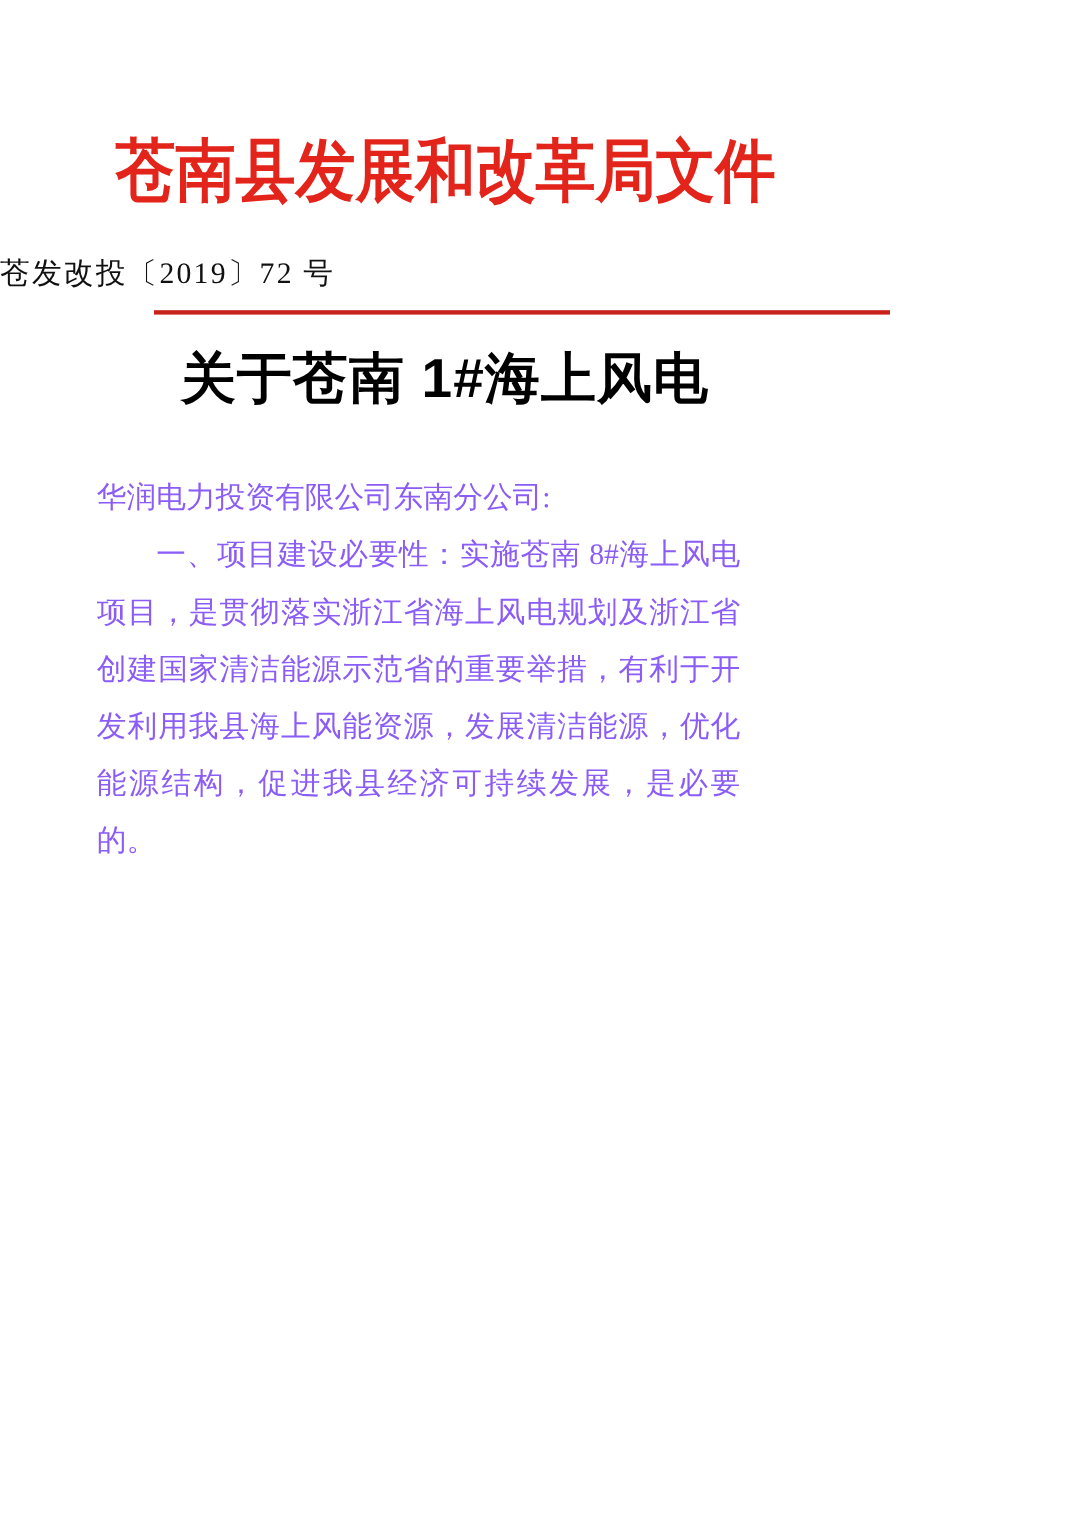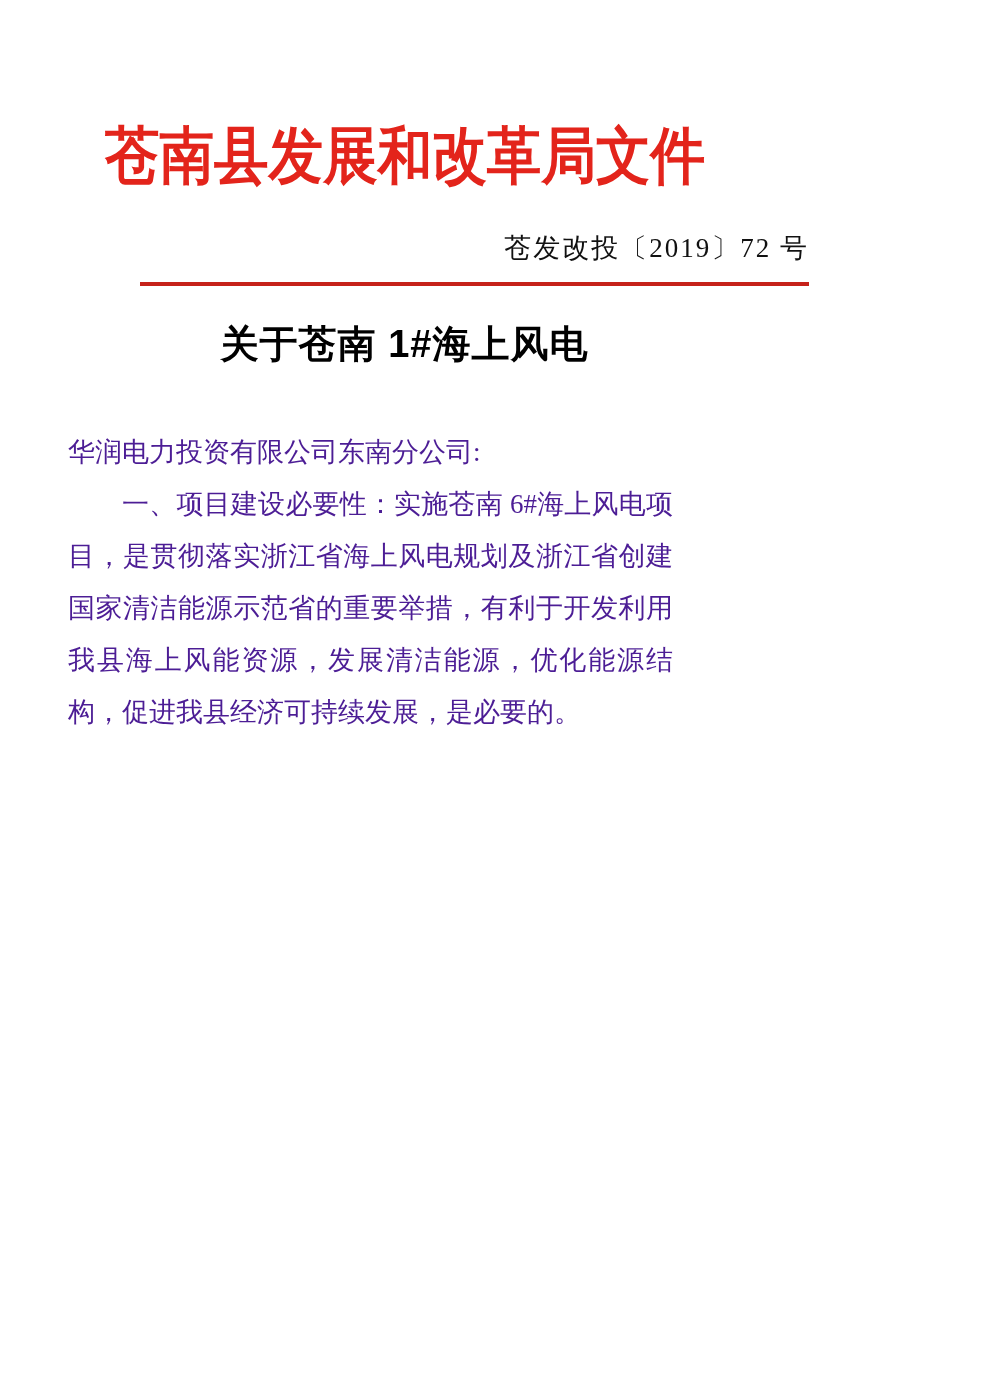--- a/index.html
+++ b/index.html
@@ -32,55 +32,55 @@
     font-size: 62px;
     line-height: 68px;
     white-space: nowrap;
     transform: scaleX(0.88);
     transform-origin: center;
     color: #e3241b;
   }
   
   .doc-number {
     margin-top: 40px;
-    text-align: right;
+    text-align: left;
     font-size: 27px;
     line-height: 36px;
     letter-spacing: 2px;
     color: #111111;
   }
   
   .red-divider {
     margin: 16px 0 0 140px;
     width: 718px;
     height: 4px;
     background: #c6221a;
   }
   
   .doc-title {
     margin: 28px 0 0 0;
     text-align: center;
     font-family: "Liberation Sans", "DejaVu Sans", sans-serif;
     font-weight: bold;
-    font-size: 38px;
+    font-size: 50px;
     line-height: 60px;
     letter-spacing: 1px;
     color: #000000;
   }
   .title-line {
     display: block;
   }
   
   .doc-body {
     margin-top: 52px;
-    padding: 0 136px 0 68px;
+    padding: 0 136px 0 88px;
     font-size: 27px;
     line-height: 52px;
     text-align: justify;
-    color: #4c1d95;
+    color: #8b5cf6;
   }
   .doc-body p {
     margin: 0;
     padding: 0;
   }
   .para {
     text-indent: 2em;
   }
 </style>
 </head>
@@ -95,16 +95,16 @@
   <div class="doc-number">苍发改投〔2019〕72 号</div>
 
   <div class="red-divider"></div>
 
   <h1 class="doc-title">
     <span class="title-line">关于苍南 1#海上风电</span>
   </h1>
 
   <div class="doc-body">
     <p class="salutation">华润电力投资有限公司东南分公司:</p>
-    <p class="para">一、项目建设必要性：实施苍南 6#海上风电项目，是贯彻落实浙江省海上风电规划及浙江省创建国家清洁能源示范省的重要举措，有利于开发利用我县海上风能资源，发展清洁能源，优化能源结构，促进我县经济可持续发展，是必要的。</p>
+    <p class="para">一、项目建设必要性：实施苍南 8#海上风电项目，是贯彻落实浙江省海上风电规划及浙江省创建国家清洁能源示范省的重要举措，有利于开发利用我县海上风能资源，发展清洁能源，优化能源结构，促进我县经济可持续发展，是必要的。</p>
   </div>
 
 </div>
 
 </body></html>

